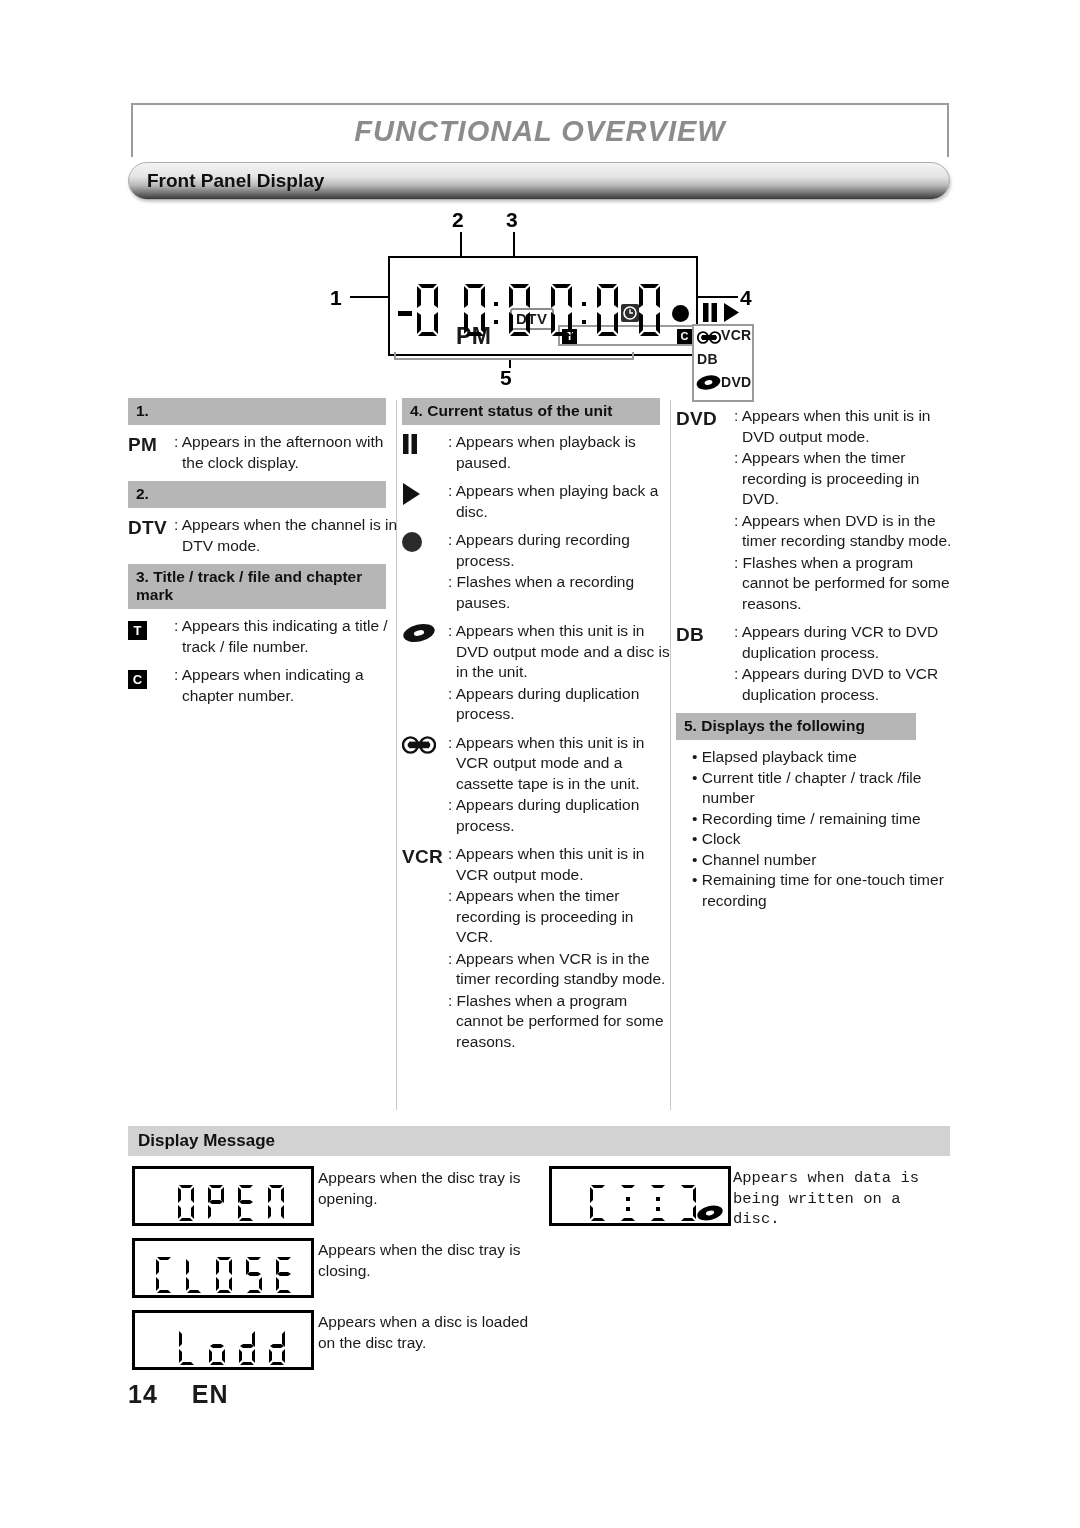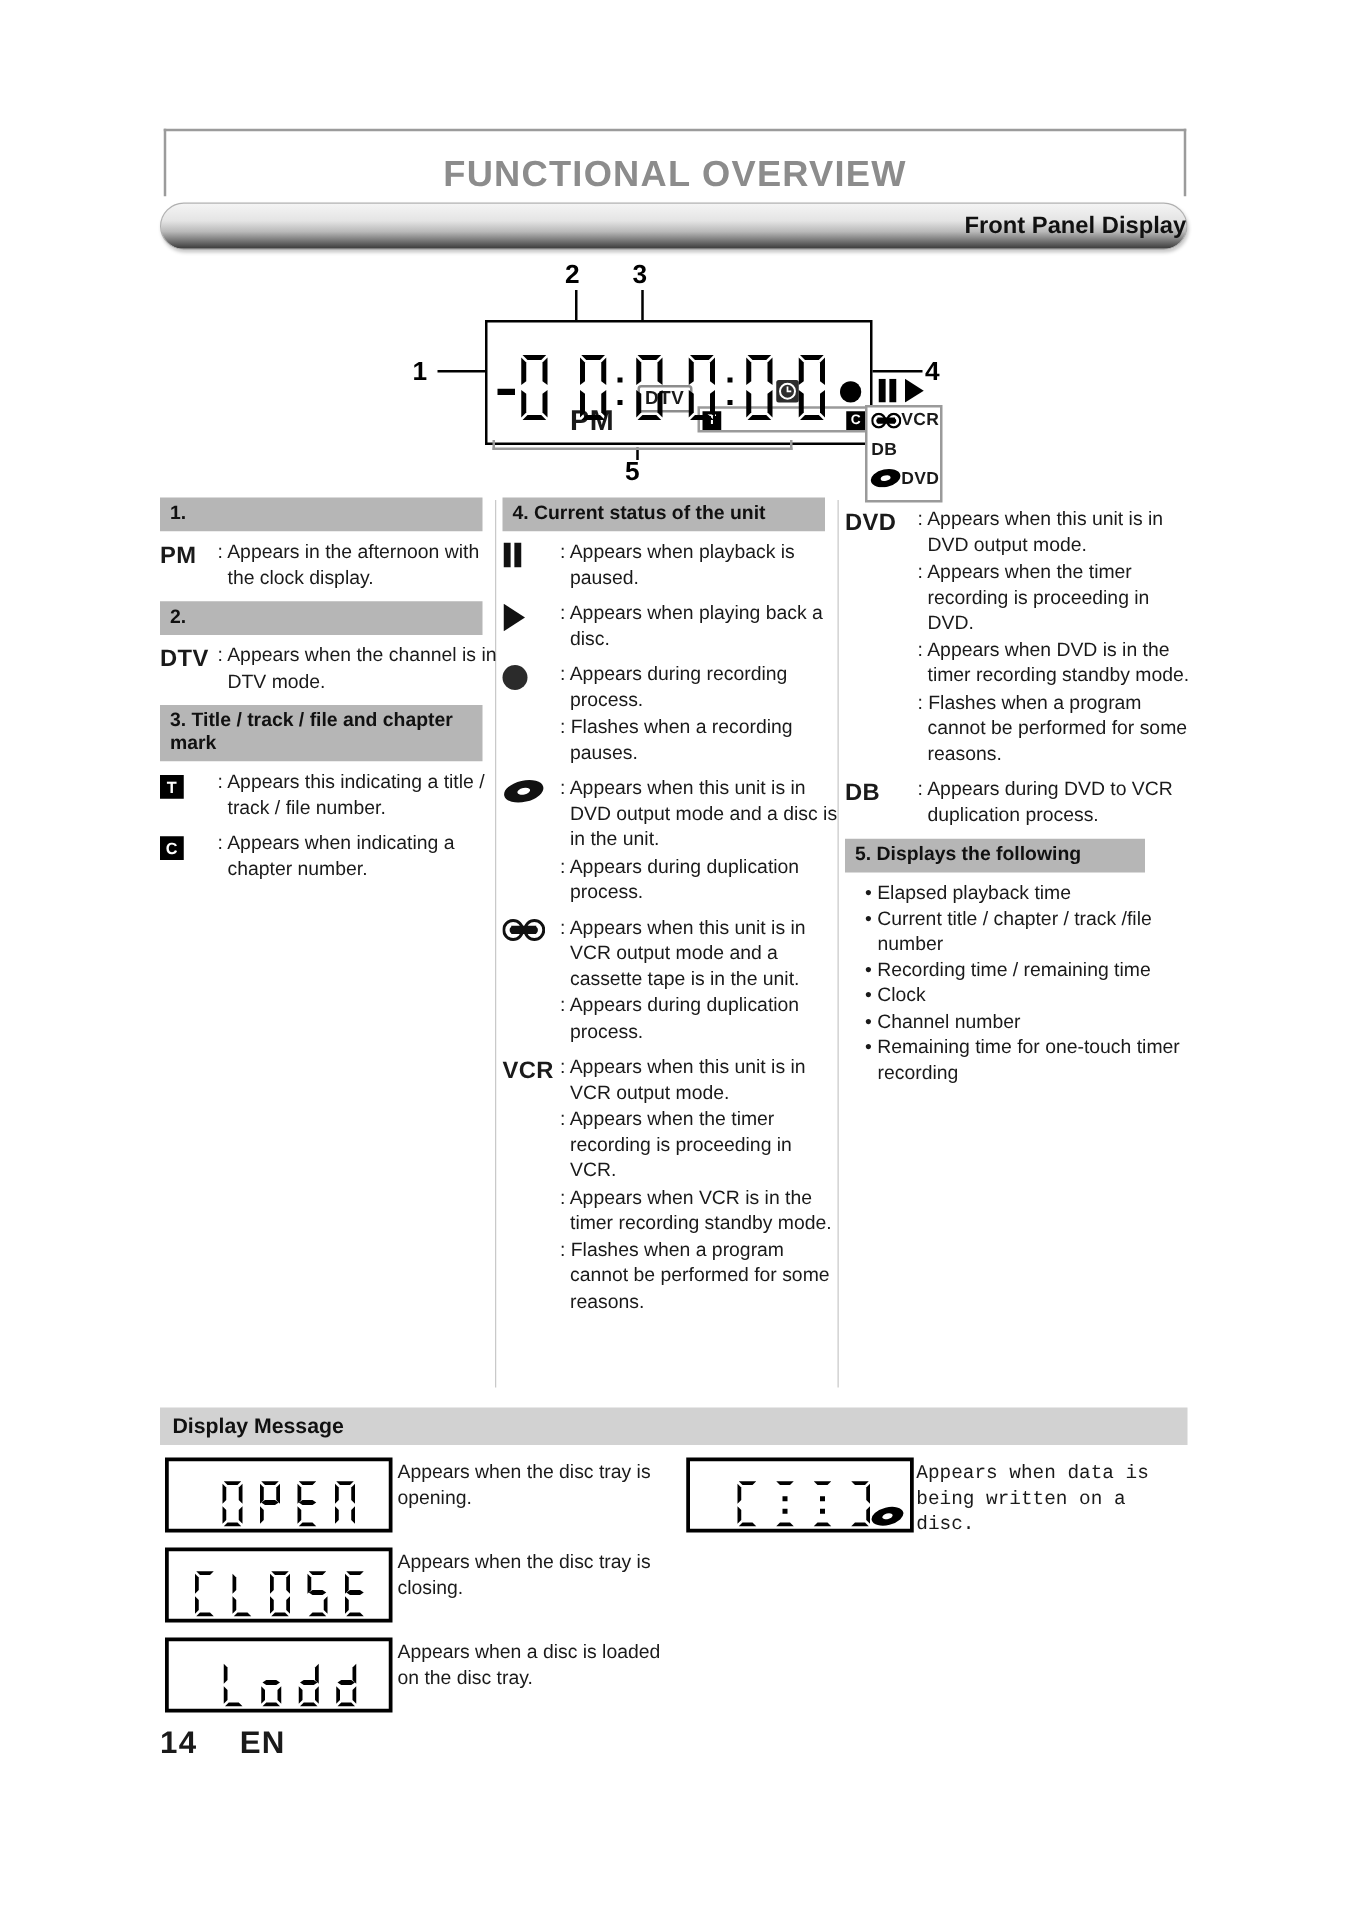--- a/index.html
+++ b/index.html
@@ -12,21 +12,21 @@
     position:relative;
     overflow:hidden;
   }
 
   
   #page { position:absolute; left:0; top:0; width:1080px; height:1528px; }
 
   .title-box{
     position:absolute; left:131px; top:103px; width:818px; height:54px;
     border:2px solid #9b9b9b; border-bottom:none;
-    display:flex; align-items:flex-end; justify-content:center;
+    display:flex; align-items:center; justify-content:center;font-style:italic;
   }
   .title-box .t{
     font-size:29px; font-weight:bold; letter-spacing:1.0px;
     color:#8c8c8c;
   }
 
   .section-bar{
     position:absolute;
     height:38px; border-radius:19px;
     background:linear-gradient(to bottom,#f4f4f4 0%,#e4e4e4 38%,#b9b9b9 62%,#3a3a3a 100%);
@@ -139,21 +139,21 @@
 </style>
 </head>
 <body>
 
 <div id="page">
 
   <div class="title-box">
     <div class="t">FUNCTIONAL OVERVIEW</div>
   </div>
 
-  <div class="section-bar" style="left:128px; top:162px; width:822px;justify-content:flex-end;">
+  <div class="section-bar" style="left:128px; top:162px; width:822px;">
     <span>Front Panel Display</span>
   </div>
 
   <div id="lcd-wrap">
 
     <div class="callout-num" style="left:0px;  top:78px;">1</div>
     <div class="lead" style="left:20px; top:88px; width:38px; height:2px;"></div>
 
     <div class="callout-num" style="left:122px; top:0px;">2</div>
     <div class="lead" style="left:130px; top:24px; width:2px; height:26px;"></div>
@@ -422,20 +422,21 @@
           <p>: Appears when this unit is in DVD output mode.</p>
           <p>: Appears when the timer recording is proceeding in DVD.</p>
           <p>: Appears when DVD is in the timer recording standby mode.</p>
           <p>: Flashes when a program cannot be performed for some reasons.</p>
         </div>
       </div>
 
       <div class="entry">
         <div class="ic w60">DB</div>
         <div class="tx">
+          <p>: Appears during VCR to DVD duplication process.</p>
           <p>: Appears during DVD to VCR duplication process.</p>
         </div>
       </div>
 
       <div class="hdr" style="width:240px;">5. Displays the following</div>
       <div class="bullets">
         <p>• Elapsed playback time</p>
         <p>• Current title / chapter / track /file number</p>
         <p>• Recording time / remaining time</p>
         <p>• Clock</p>

